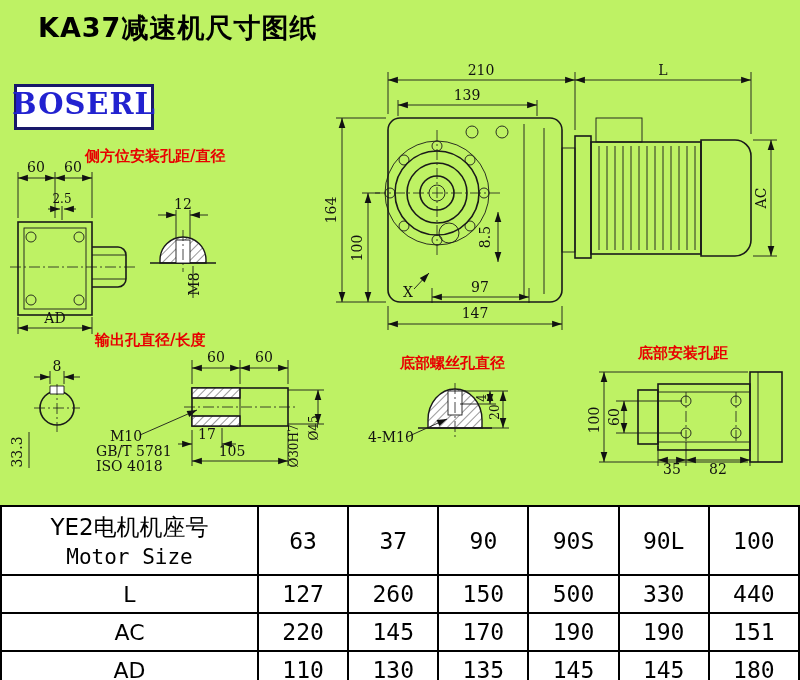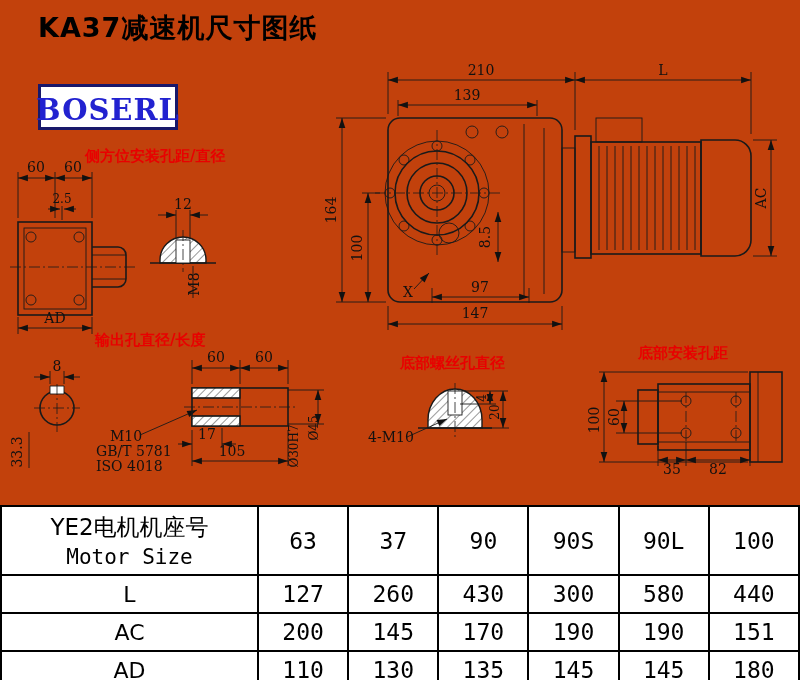--- a/index.html
+++ b/index.html
@@ -1,21 +1,21 @@
 <!DOCTYPE html>
 <html><head>
 <meta charset="utf-8">
 <style>
   html,body{margin:0;padding:0;background:#fff;}
-  .sheet{position:relative;width:800px;height:680px;background:#c2410c;overflow:hidden;
+  .sheet{position:relative;width:800px;height:680px;background:#bef264;overflow:hidden;
          font-family:"DejaVu Sans","Liberation Sans",sans-serif;color:#111;}
   .title{position:absolute;left:38px;top:10px;margin:0;font-size:27px;font-weight:bold;
          letter-spacing:1px;color:#000;}
   .logo{position:absolute;left:14px;top:84px;width:134px;height:40px;border:3px solid #18186a;
-        display:flex;align-items:flex-end;justify-content:center;background:#fff;margin-left:24px;}
+        display:flex;align-items:flex-start;justify-content:center;background:#fff;}
   .logo span{font-family:"DejaVu Serif","Liberation Serif",serif;font-weight:bold;
              font-size:29px;color:#2222d0;letter-spacing:1px;}
   svg.drawing{position:absolute;left:0;top:0;}
   .ol{fill:none;stroke:#1a1a1a;stroke-width:1.6;}
   .tl{fill:none;stroke:#1a1a1a;stroke-width:0.9;}
   .cl{fill:none;stroke:#1a1a1a;stroke-width:0.8;stroke-dasharray:11 3 2 3;}
   .dim{fill:none;stroke:#1a1a1a;stroke-width:0.9;}
   .wf{fill:#fff;stroke:#1a1a1a;stroke-width:0.9;}
   .hf{fill:url(#hatch);stroke:#1a1a1a;stroke-width:1.4;}
   text.d{font:14px "DejaVu Serif","Liberation Serif",serif;fill:#111;}
@@ -298,28 +298,28 @@
         <th class="num">37</th>
         <th class="num">90</th>
         <th class="num">90S</th>
         <th class="num">90L</th>
         <th class="num">100</th>
       </tr>
       <tr class="drow">
         <th class="rowlab">L</th>
         <td class="num">127</td>
         <td class="num">260</td>
-        <td class="num">430</td>
-        <td class="num">300</td>
-        <td class="num">580</td>
+        <td class="num">150</td>
+        <td class="num">500</td>
+        <td class="num">330</td>
         <td class="num">440</td>
       </tr>
       <tr class="drow">
         <th class="rowlab">AC</th>
-        <td class="num">200</td>
+        <td class="num">220</td>
         <td class="num">145</td>
         <td class="num">170</td>
         <td class="num">190</td>
         <td class="num">190</td>
         <td class="num">151</td>
       </tr>
       <tr class="drow">
         <th class="rowlab">AD</th>
         <td class="num">110</td>
         <td class="num">130</td>

